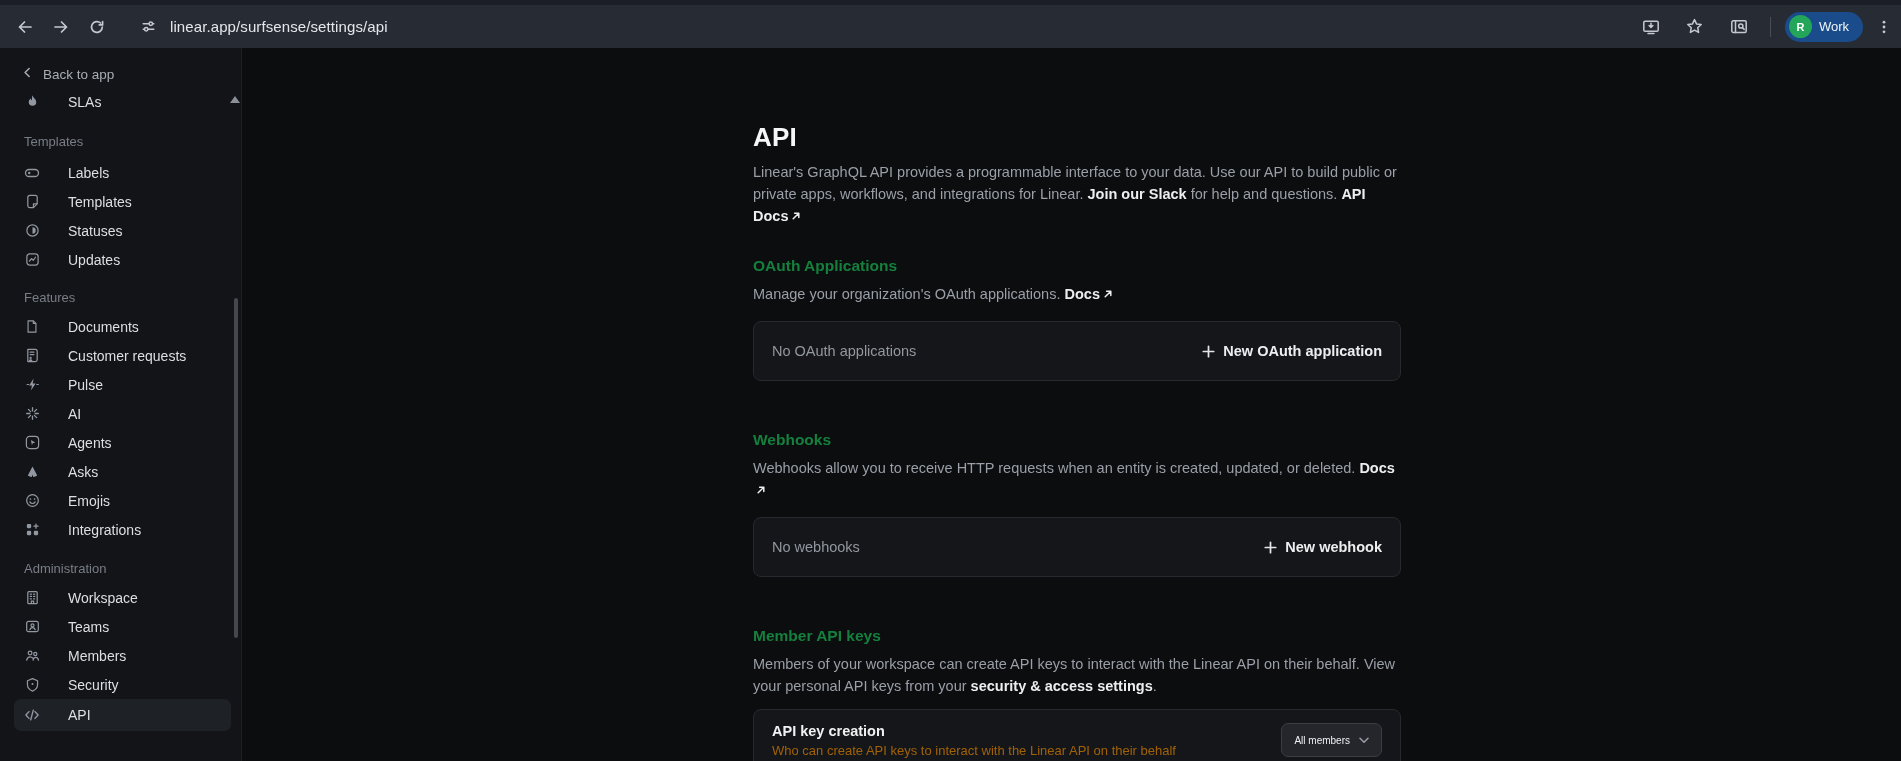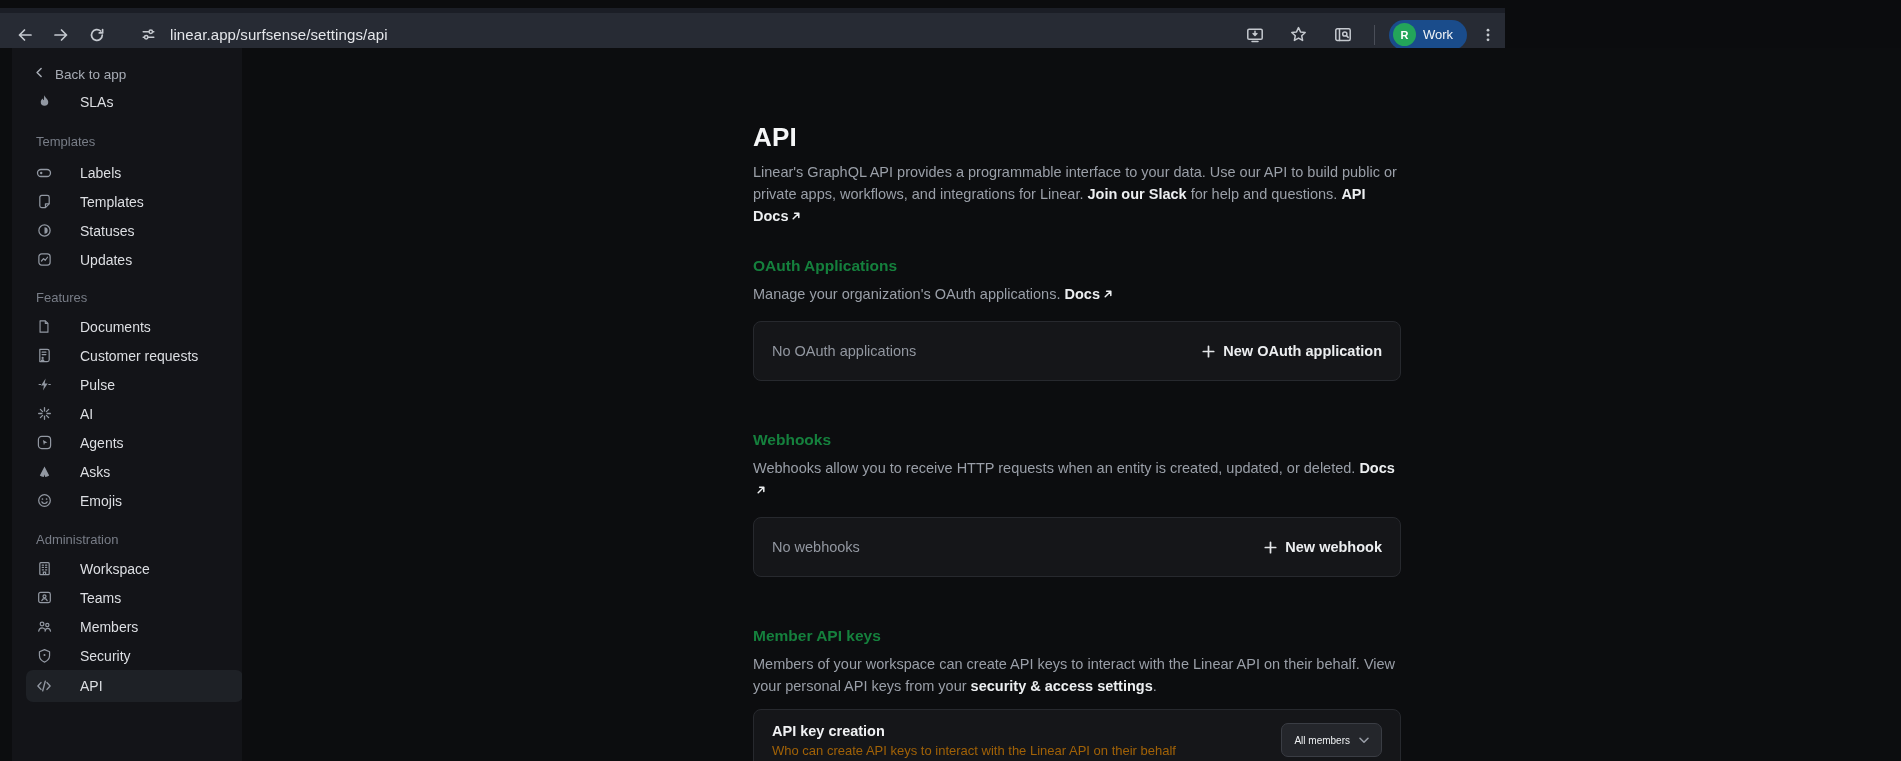--- a/index.html
+++ b/index.html
@@ -1,40 +1,40 @@
 <!DOCTYPE html>
 <html><head>
 <meta charset="utf-8">
 <style>
   * { margin:0; padding:0; box-sizing:border-box; }
   html,body { width:1901px; height:761px; overflow:hidden; background:#0b0c0e;
     font-family:"Liberation Sans","DejaVu Sans",sans-serif; }
 
   
-  .chrome { position:absolute; top:8px; left:0; width:1505px; height:48px; background:#272b34; }
+  .chrome { position:absolute; top:0; left:0; width:1901px; height:48px; background:#272b34; }
   .chrome-topstrip { position:absolute; top:0; left:0; width:100%; height:5px; background:#1b1e26; }
   .toolbar { position:absolute; top:5px; left:0; width:100%; height:43px; display:flex; align-items:center; }
   .tb-icon { width:34px; height:34px; display:flex; align-items:center; justify-content:center;
     border-radius:50%; color:#c5c9cf; flex:0 0 auto; }
   .tb-left { display:flex; align-items:center; margin-left:8px; gap:2px; }
   .omnibox { display:flex; align-items:center; margin-left:22px; gap:10px; }
   .url-text { color:#e4e6ea; font-size:15px; letter-spacing:.1px; }
   .tb-right { position:absolute; right:6px; top:0; height:43px; display:flex; align-items:center; gap:10px; }
   .tb-sep { width:1px; height:20px; background:#4a4e58; margin:0 4px; }
   .profile-pill { display:flex; align-items:center; gap:7px; background:#1a4c8b; border-radius:16px;
     height:30px; padding:0 14px 0 4px; }
   .avatar { width:23px; height:23px; border-radius:50%; background:#23a55a; color:#fff; font-size:11px;
     font-weight:bold; display:flex; align-items:center; justify-content:center; }
   .profile-name { color:#f2f4f6; font-size:13px; font-weight:500; }
 
   
   .app { position:absolute; top:48px; left:0; width:1901px; height:713px; background:#0c0d0f; }
 
   
-  .sidebar { position:absolute; top:0; left:12px; width:242px; height:713px; background:#131418;
+  .sidebar { position:absolute; top:0; left:0; width:242px; height:713px; background:#131418;
     border-right:1px solid rgba(255,255,255,.05); }
   .back-row { display:flex; align-items:center; gap:9px; margin:13px 0 0 21px; height:26px;
     color:#a8adb6; font-size:13.5px; cursor:pointer; }
   .side-item { display:flex; align-items:center; gap:28px; height:29px; padding-left:24px;
     color:#dddfe3; font-size:14px; font-weight:500; cursor:pointer; }
   .side-item .ic { width:16px; height:16px; color:#9298a2; display:flex; align-items:center; justify-content:center; flex:0 0 auto; }
   .side-item.active { background:#1e2126; border-radius:7px; margin-left:14px; margin-right:10px;
     padding-left:10px; height:32px; }
   .sec-label { color:#787d87; font-size:13px; margin:16px 0 0 24px; height:20px; line-height:20px; }
   .sec-gap { height:4px; }
@@ -259,20 +259,31 @@
       <span class="ic">
         <svg width="15" height="15" viewBox="0 0 16 16" fill="none" stroke="currentColor" stroke-width="1.3" stroke-linecap="round">
             <circle cx="8" cy="8" r="6.2"></circle>
             <circle cx="5.8" cy="6.4" r=".9" fill="currentColor" stroke="none"></circle>
             <circle cx="10.2" cy="6.4" r=".9" fill="currentColor" stroke="none"></circle>
             <path d="M5.2 9.5c.6 1.1 1.6 1.7 2.8 1.7s2.2-.6 2.8-1.7"></path>
           </svg>
       </span>
       <span>Emojis</span>
     </div>
+    <div class="side-item">
+      <span class="ic">
+        <svg width="15" height="15" viewBox="0 0 16 16" fill="none" stroke="currentColor" stroke-width="1.4" stroke-linecap="round">
+            <rect x="2" y="2" width="4.6" height="4.6" rx="1.2" fill="currentColor" stroke="none"></rect>
+            <rect x="2" y="9.4" width="4.6" height="4.6" rx="1.2" fill="currentColor" stroke="none"></rect>
+            <rect x="9.4" y="9.4" width="4.6" height="4.6" rx="1.2" fill="currentColor" stroke="none"></rect>
+            <path d="M11.7 2.2v4.4M9.5 4.4h4.4"></path>
+          </svg>
+      </span>
+      <span>Integrations</span>
+    </div>
 
     <div class="sec-label" style="margin-top:15px">Administration</div>
     <div class="sec-gap"></div>
     <div class="side-item">
       <span class="ic">
         <svg width="15" height="15" viewBox="0 0 16 16" fill="none" stroke="currentColor" stroke-width="1.3">
             <rect x="3" y="1.8" width="10" height="12.7" rx="1"></rect>
             <path d="M5.6 4.4h1.3M5.6 6.9h1.3M5.6 9.4h1.3M9.1 4.4h1.3M9.1 6.9h1.3M9.1 9.4h1.3" stroke-linecap="round"></path>
             <path d="M6.8 14.5v-2.6h2.4v2.6"></path>
           </svg>

